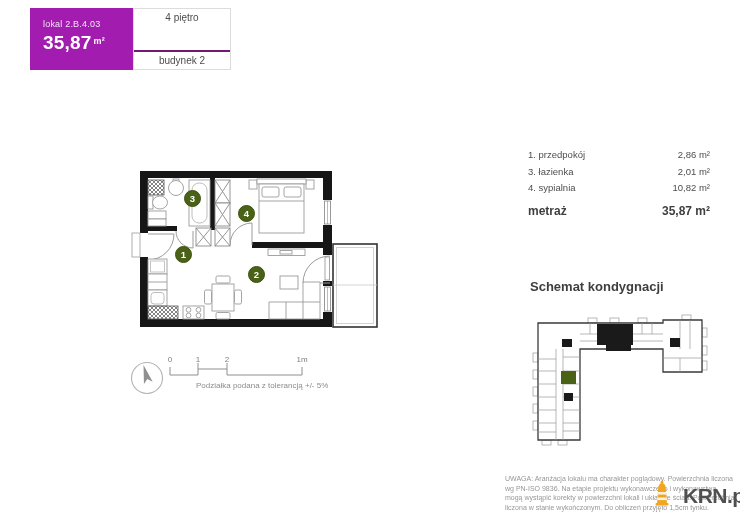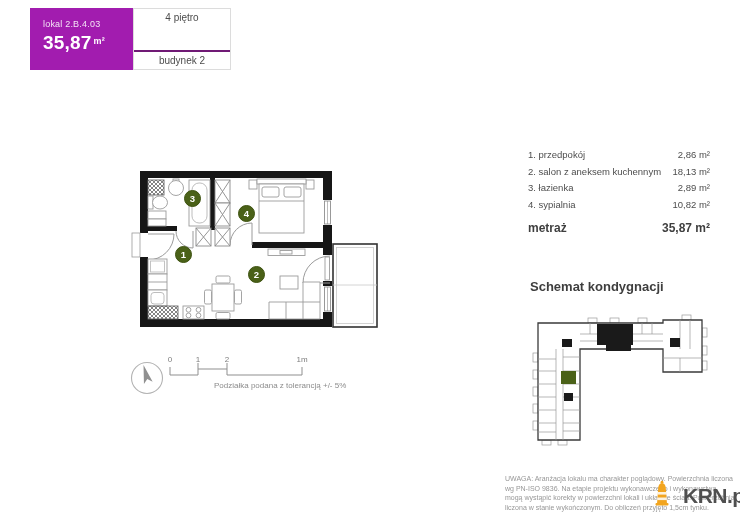--- a/index.html
+++ b/index.html
@@ -15,21 +15,21 @@
   .info-cells{position:absolute;left:133px;top:8px;width:98px;height:62px;border:1px solid #dcdcdc;
               box-sizing:border-box;display:flex;flex-direction:column;background:#fff;gap:24px;}
   .info-cell{flex:1;display:flex;align-items:center;justify-content:center;font-size:10px;color:#4c4c4c;}
   .info-cell + .info-cell{border-top:2px solid #701a75;}
 
   
   .room-marker{position:absolute;width:17px;height:17px;border-radius:50%;background:#4a6118;
                border:1px solid #3d520f;color:#fff;font-size:9.5px;font-weight:bold;
                display:flex;align-items:center;justify-content:center;box-sizing:border-box;z-index:3;}
   .scale-label{position:absolute;top:355px;transform:translateX(-50%);font-size:8px;color:#7d7d7d;z-index:3;}
-  .scale-note{position:absolute;left:186px;top:381px;font-size:8px;color:#8c8c8c;z-index:3;padding-left:28px;}
+  .scale-note{position:absolute;left:168px;top:381px;font-size:8px;color:#8c8c8c;z-index:3;padding-left:28px;}
 
   
   .room-list{position:absolute;left:528px;top:149px;width:182px;font-size:9.5px;color:#4d4d4d;z-index:3;}
   .room-row{display:flex;justify-content:space-between;margin-bottom:5.5px;white-space:nowrap;}
   .total-row{display:flex;justify-content:space-between;margin-top:11px;font-weight:bold;
              font-size:12px;color:#3f3f3f;white-space:nowrap;}
   .schematic-title{position:absolute;left:530px;top:279px;font-size:13px;font-weight:bold;color:#3e3e3e;z-index:3;}
 
   
   .disclaimer{position:absolute;left:505px;top:474px;width:235px;font-size:7px;line-height:9.6px;
@@ -183,26 +183,22 @@
   <span class="scale-label" style="left:227px;">2</span>
   <span class="scale-label" style="left:302px;">1m</span>
   <div class="scale-note">Podziałka podana z tolerancją +/- 5%</div>
 
   <div class="room-list">
     <div class="room-row">
       <span>1. przedpokój</span>
       <span>2,86 m²</span>
     </div>
     <div class="room-row">
-      <span>2. salon z aneksem kuchennym</span>
-      <span>18,13 m²</span>
-    </div>
-    <div class="room-row">
       <span>3. łazienka</span>
-      <span>2,89 m²</span>
+      <span>2,01 m²</span>
     </div>
     <div class="room-row">
       <span>4. sypialnia</span>
       <span>10,82 m²</span>
     </div>
     <div class="total-row">
       <span>metraż</span>
       <span>35,87 m²</span>
     </div>
   </div>

